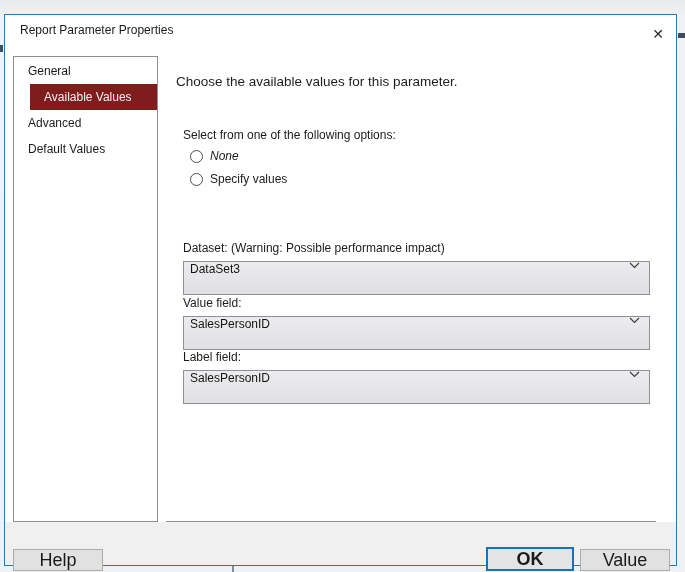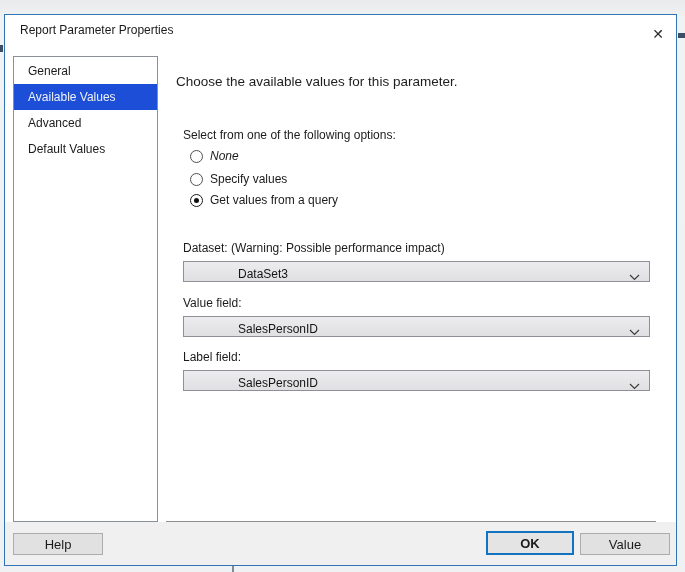--- a/index.html
+++ b/index.html
@@ -18,45 +18,45 @@
     font-size:14px;color:#2b2b2b;cursor:pointer;background:transparent;border:none;
   }
   .listbox{
     position:absolute;left:8px;top:41px;width:145px;height:466px;
     background:#ffffff;border:1px solid #8b9097;
   }
   .lb-item{
     position:relative;height:26px;line-height:26px;padding-left:14px;
     font-size:12px;color:#1b1b1b;white-space:nowrap;cursor:default;
   }
-  .lb-item.selected{background:#1d4ed8;color:#edf1f4;}
+  .lb-item.selected{background:#7f1d1d;color:#edf1f4;margin-left:16px;}
   .heading{position:absolute;left:171px;top:59px;font-size:13.5px;color:#1e1e1e;white-space:nowrap;}
   .group-label{position:absolute;left:178px;top:113px;font-size:12px;color:#1b1b1b;white-space:nowrap;}
   .radio-row{position:absolute;left:185px;height:16px;display:flex;align-items:center;cursor:default;}
   .radio-circle{
     width:13px;height:13px;border-radius:50%;border:1px solid #4f4f4f;background:#ffffff;
     display:flex;align-items:center;justify-content:center;flex:0 0 13px;
   }
   .radio-circle.on{border-color:#1a1a1a;}
   .radio-dot{width:5px;height:5px;border-radius:50%;background:#101010;}
   .radio-label{margin-left:7px;font-size:12px;color:#1b1b1b;white-space:nowrap;}
   .field-label{position:absolute;left:178px;font-size:12px;color:#1b1b1b;white-space:nowrap;}
   .dd{
-    position:absolute;left:178px;width:467px;height:21px;
+    position:absolute;left:178px;width:467px;height:34px;
     background:linear-gradient(#ececee,#e0e0e2);border:1px solid #8d9096;
-    display:flex;align-items:flex-end;cursor:default;padding-left:48px;
+    display:flex;align-items:flex-start;cursor:default;
   }
   .dd-value{flex:1;padding-left:6px;font-size:12px;color:#141414;white-space:nowrap;overflow:hidden;}
   .dd-chevron{flex:0 0 auto;padding-right:9px;display:flex;align-items:center;}
   .separator{position:absolute;left:161px;top:506px;width:490px;height:1px;background:#8f8f8f;}
   .footer{position:absolute;left:0;top:507px;width:100%;height:43px;background:#f0f0f0;}
   .btn{
     position:absolute;background:#e1e1e1;border:1px solid #acacac;
-    font-size:13px;color:#1a1a1a;display:flex;align-items:center;justify-content:center;
-    cursor:pointer;padding:0;
+    font-size:18px;color:#1a1a1a;display:flex;align-items:center;justify-content:center;
+    cursor:pointer;padding:0;margin-top:16px;
   }
   .btn-help{left:8px;top:518px;width:90px;height:22px;}
   .btn-ok{left:481px;top:516px;width:88px;height:24px;border:2px solid #1473c0;background:#e4e4e4;font-weight:bold;}
   .btn-cancel{left:575px;top:518px;width:90px;height:22px;}
 </style>
 </head>
 <body>
 
 <div class="stage">
 
@@ -82,26 +82,20 @@
 
     <div class="group-label">Select from one of the following options:</div>
 
     <div class="radio-row" style="top:133px;font-style:italic;">
       <span class="radio-circle"></span>
       <span class="radio-label">None</span>
     </div>
     <div class="radio-row" style="top:156px;">
       <span class="radio-circle"></span>
       <span class="radio-label">Specify values</span>
-    </div>
-    <div class="radio-row" style="top:177px;">
-      <span class="radio-circle on">
-          <span class="radio-dot"></span>
-        </span>
-      <span class="radio-label">Get values from a query</span>
     </div>
 
     <div class="field-label" style="top:226px;">Dataset: (Warning: Possible performance impact)</div>
     <div class="dd" style="top:246px;">
       <span class="dd-value">DataSet3</span>
       <span class="dd-chevron">
         <svg width="11" height="7" viewBox="0 0 11 7">
             <polyline points="1,1 5.5,5.5 10,1" fill="none" stroke="#3c3c3c" stroke-width="1.2"></polyline>
           </svg>
       </span>

